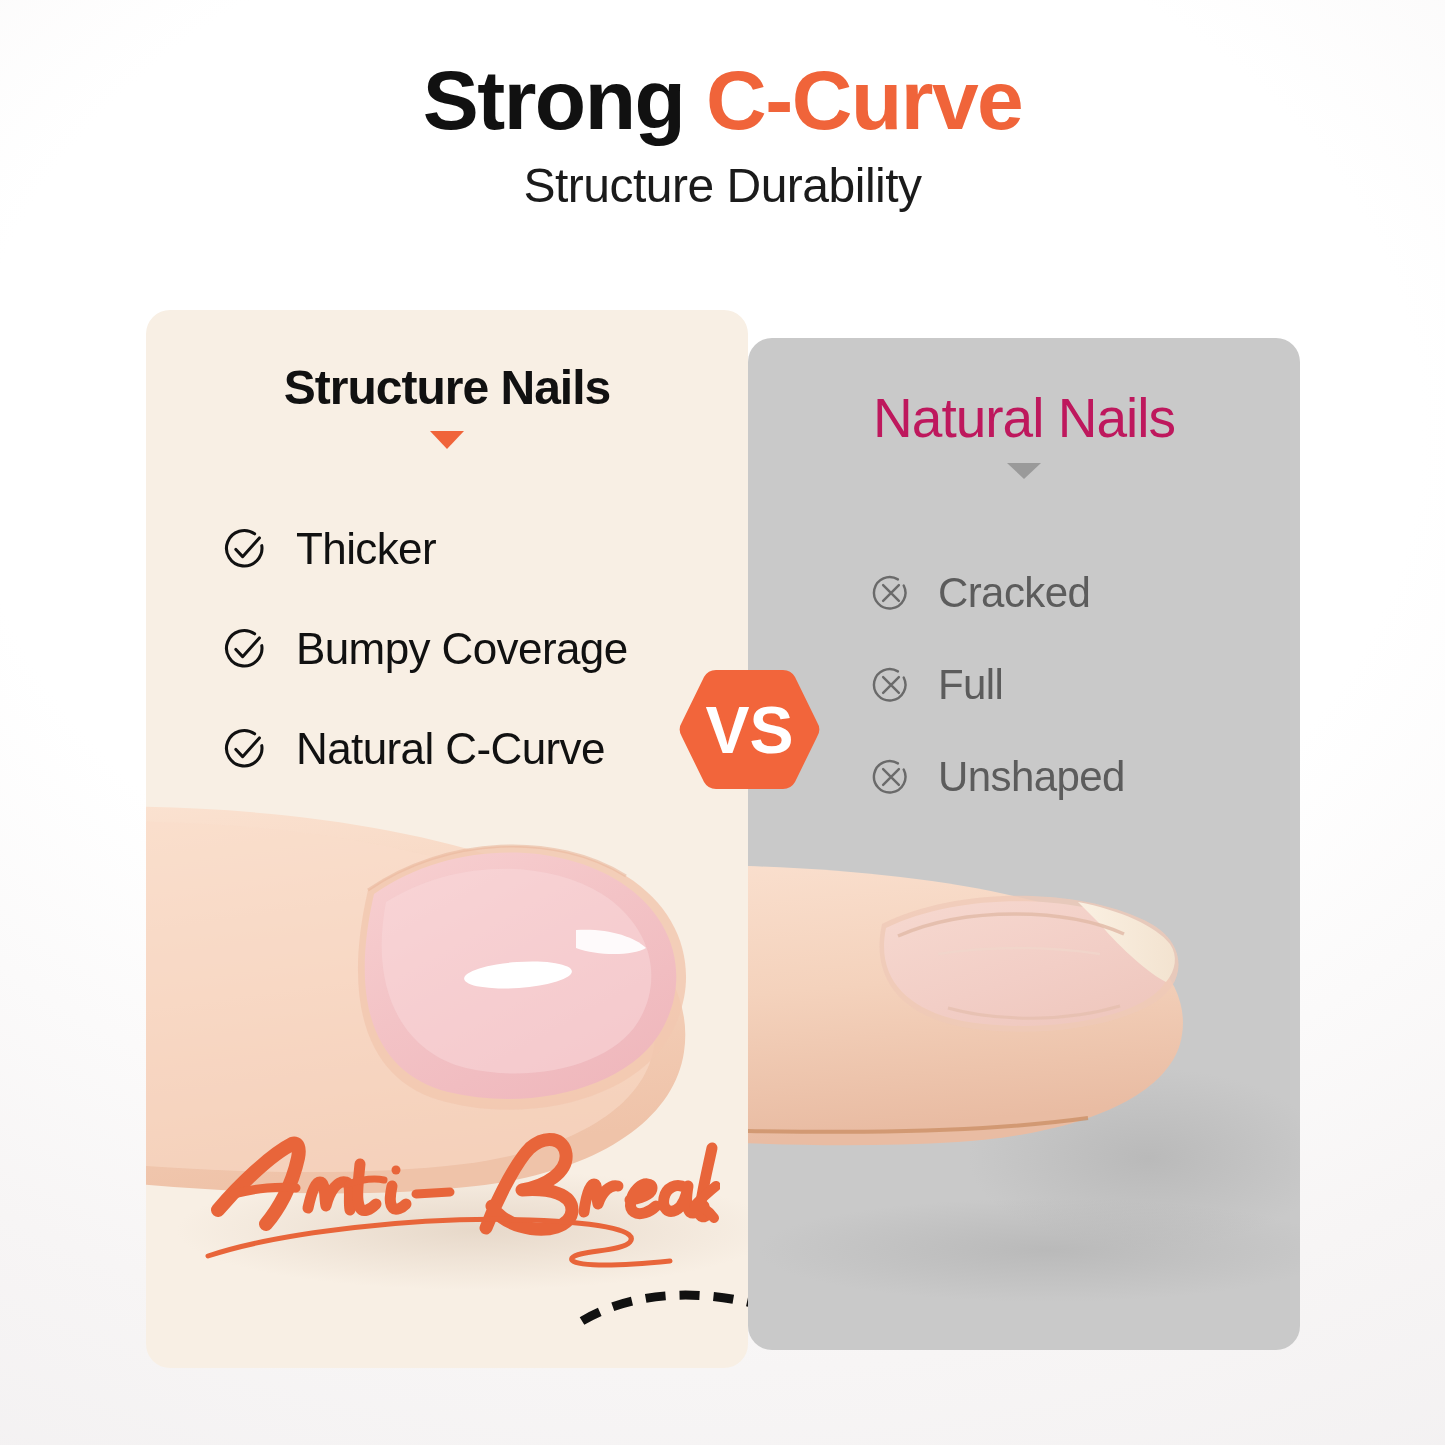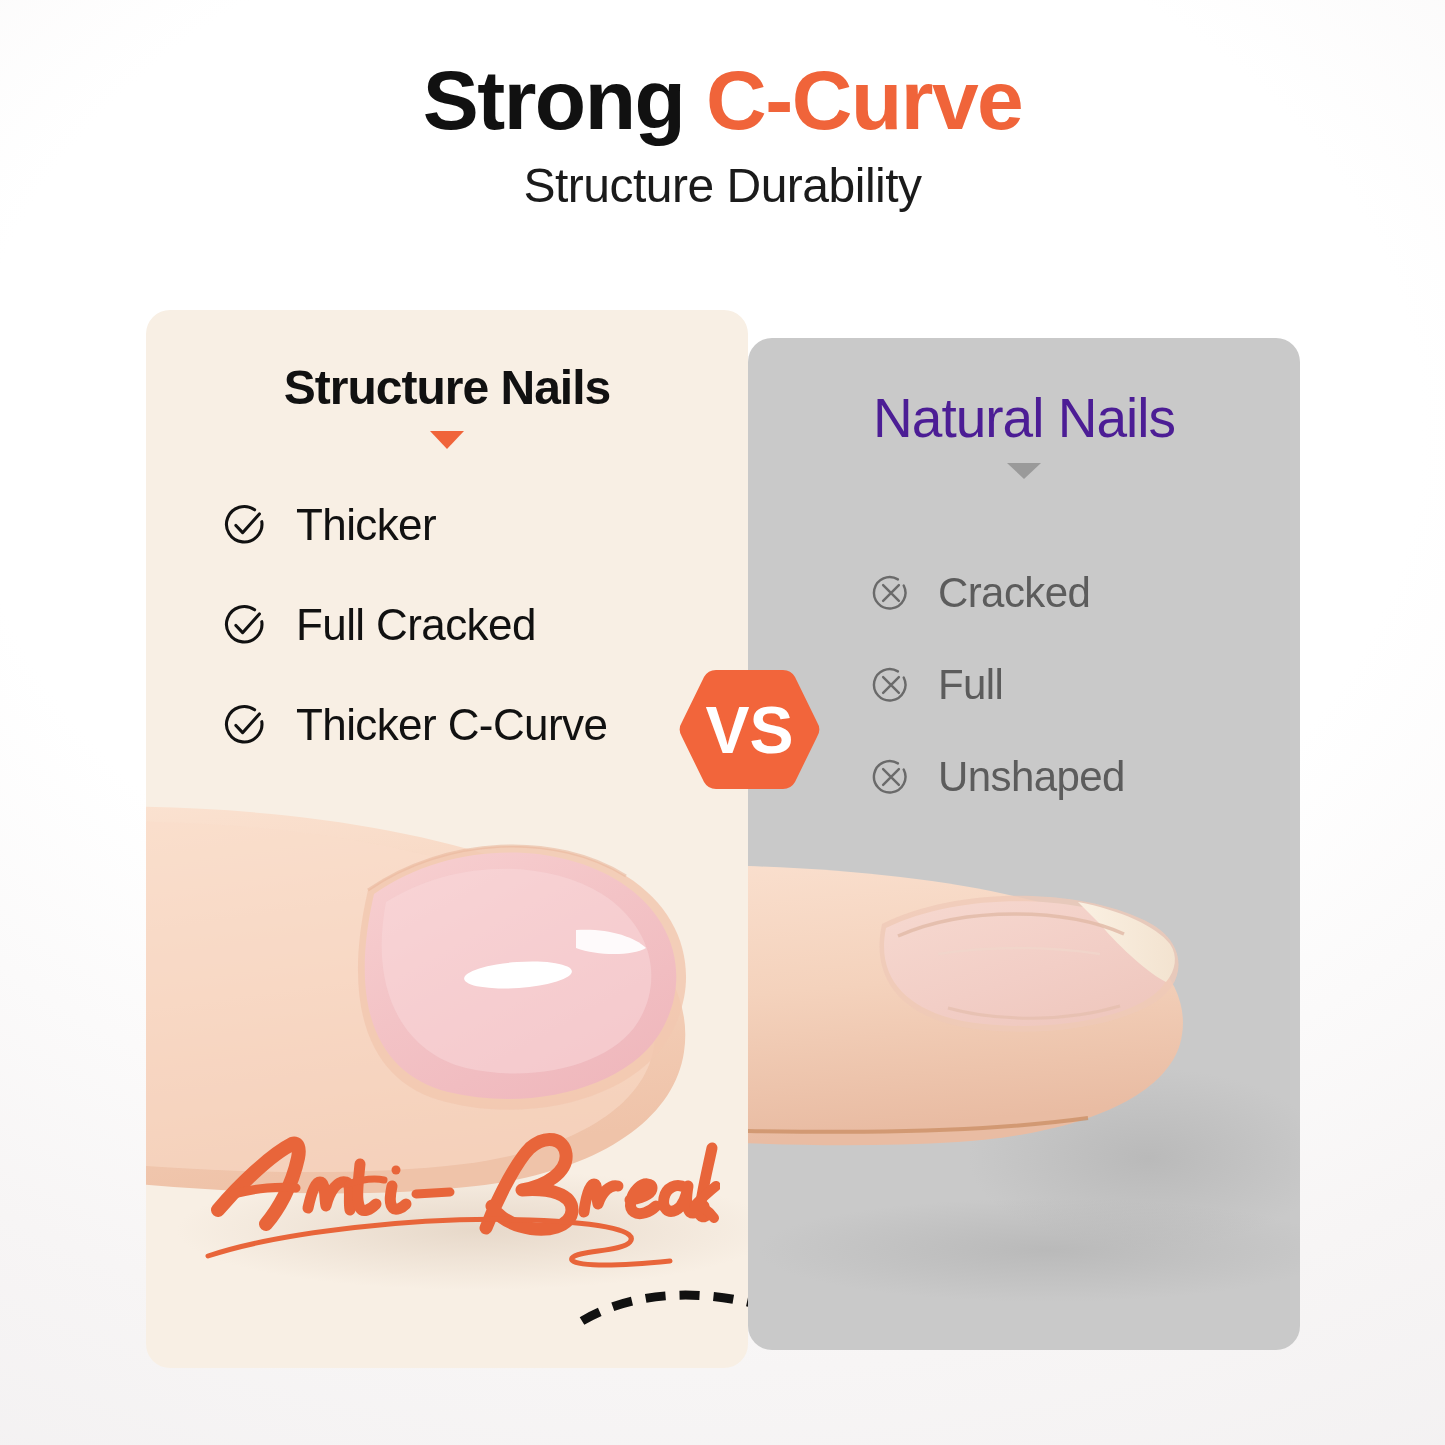--- a/index.html
+++ b/index.html
@@ -43,32 +43,32 @@
   }
 
   .panel-head{position:absolute;left:0;width:100%;text-align:center;}
   .panel-left .panel-head{top:52px;}
   .panel-right .panel-head{top:50px;}
 
   .panel-title{
     margin:0;font-size:48px;line-height:1.1;letter-spacing:-1px;
   }
   .panel-left .panel-title{font-weight:700;color:#111111;}
-  .panel-right .panel-title{font-weight:400;color:#4c1d95;font-size:55px;}
+  .panel-right .panel-title{font-weight:400;color:#be185d;font-size:55px;}
 
   .caret{
     width:0;height:0;margin:16px auto 0 auto;
     border-left:17px solid transparent;border-right:17px solid transparent;
   }
   .caret-orange{border-top:18px solid #F0643A;}
   .caret-gray{border-top:16px solid #9a9a9a;margin-top:14px;}
 
   
   .list{position:absolute;margin:0;padding:0;list-style:none;}
-  .list-left{left:76px;top:192px;text-align:center;}
+  .list-left{left:76px;top:216px;text-align:center;}
   .list-right{left:122px;top:188px;margin-top:46px;}
 
   .list li{display:flex;align-items:center;margin-bottom:54px;}
   .list-right li{margin-bottom:50px;}
 
   .ico{flex:0 0 auto;display:block;}
   .list-left .ico{width:46px;height:46px;margin-right:28px;}
   .list-right .ico{width:42px;height:42px;margin-right:26px;}
 
   .li-text{font-size:44px;line-height:1;letter-spacing:-0.6px;white-space:nowrap;}
@@ -118,28 +118,28 @@
           <path d="M41.5 20.5a18.5 18.5 0 1 1-7.5-12.3" fill="none" stroke="#111" stroke-width="3.2" stroke-linecap="round"></path>
           <path d="M14.5 24.5 L21.5 32 L39 12.5" fill="none" stroke="#111" stroke-width="3.2" stroke-linecap="round" stroke-linejoin="round"></path>
         </svg>
         <span class="li-text">Thicker</span>
       </li>
       <li>
         <svg class="ico" viewBox="0 0 48 48">
           <path d="M41.5 20.5a18.5 18.5 0 1 1-7.5-12.3" fill="none" stroke="#111" stroke-width="3.2" stroke-linecap="round"></path>
           <path d="M14.5 24.5 L21.5 32 L39 12.5" fill="none" stroke="#111" stroke-width="3.2" stroke-linecap="round" stroke-linejoin="round"></path>
         </svg>
-        <span class="li-text">Full Cracked</span>
+        <span class="li-text">Bumpy Coverage</span>
       </li>
       <li>
         <svg class="ico" viewBox="0 0 48 48">
           <path d="M41.5 20.5a18.5 18.5 0 1 1-7.5-12.3" fill="none" stroke="#111" stroke-width="3.2" stroke-linecap="round"></path>
           <path d="M14.5 24.5 L21.5 32 L39 12.5" fill="none" stroke="#111" stroke-width="3.2" stroke-linecap="round" stroke-linejoin="round"></path>
         </svg>
-        <span class="li-text">Thicker C-Curve</span>
+        <span class="li-text">Natural C-Curve</span>
       </li>
     </ul>
 
     <svg class="photo photo-left" viewBox="0 0 602 578" preserveAspectRatio="none">
       <defs>
         <linearGradient id="skinL" x1="0" y1="0" x2="0.25" y2="1">
           <stop offset="0%" stop-color="#FBE3D2"></stop>
           <stop offset="45%" stop-color="#F6D5C0"></stop>
           <stop offset="100%" stop-color="#EFC3A9"></stop>
         </linearGradient>

